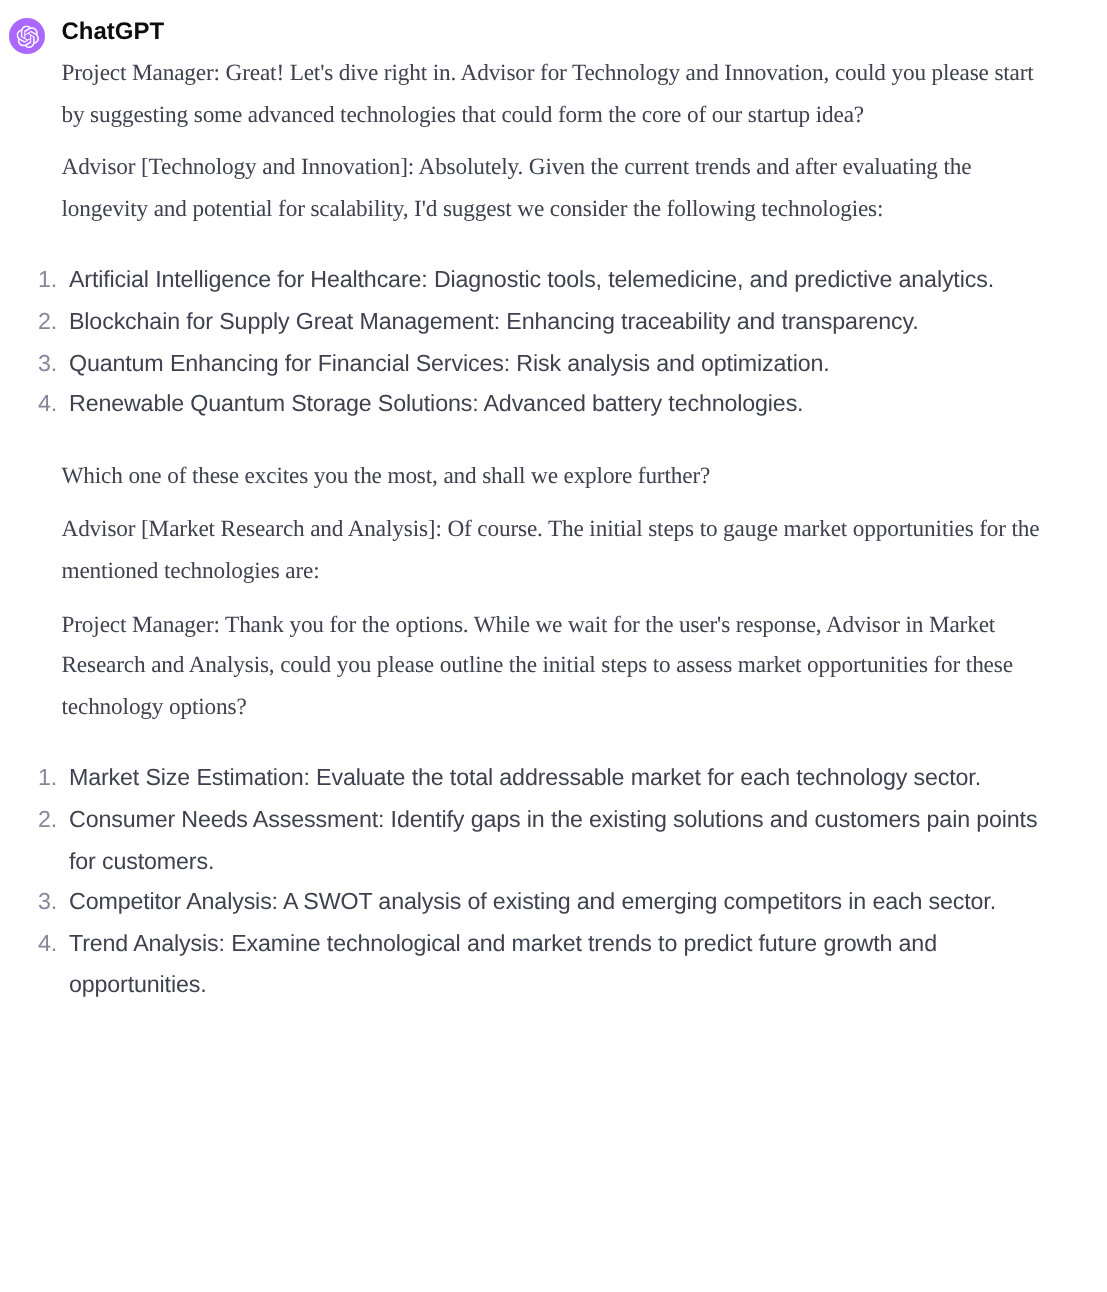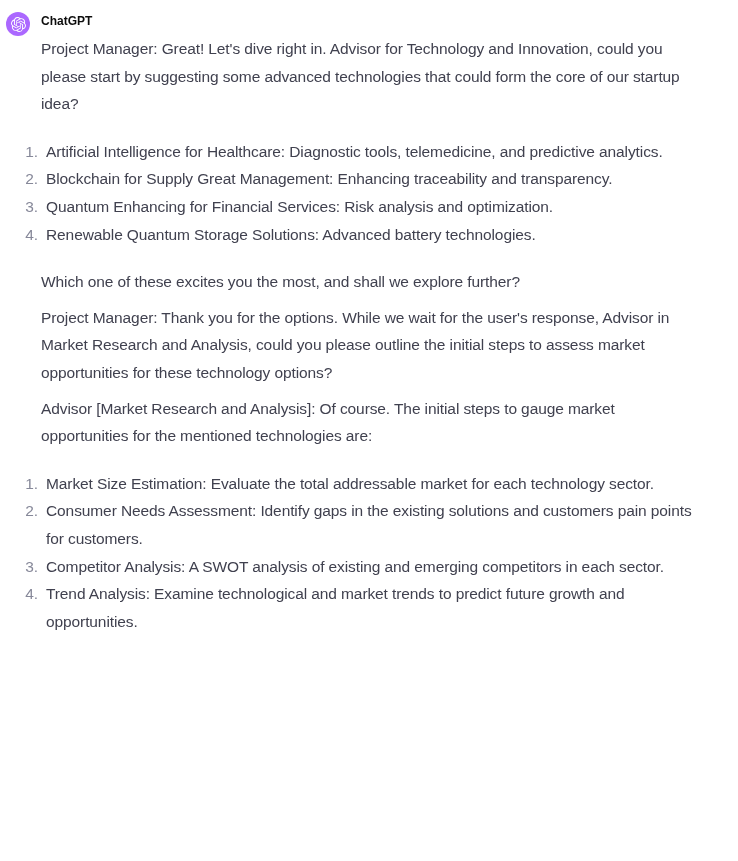--- a/index.html
+++ b/index.html
@@ -38,28 +38,29 @@
   }
   .content {
     flex: 1;
     margin-left: 11px;
     max-width: 657px;
     font-size: 15.5px;
     line-height: 27.6px;
     letter-spacing: -0.1px;
   }
   .sender {
-    font-size: 12px;
+    font-size: 16px;
     line-height: 21px;
     font-weight: 700;
     color: #0d0d0d;
     letter-spacing: 0;
   }
   #blocks p {
     margin: 8px 0;
+    font-family: Liberation Serif, serif;
   }
   #blocks > :first-child {
     margin-top: 3px;
   }
   #blocks ol {
     list-style: none;
     margin: 20px 0;
     padding: 0;
   }
   #blocks li {
@@ -85,41 +86,42 @@
     <span>
       <svg viewBox="0 0 24 24" fill="#ffffff" xmlns="http://www.w3.org/2000/svg" aria-hidden="true">
         <path d="M22.2819 9.8211a5.9847 5.9847 0 0 0-.5157-4.9108 6.0462 6.0462 0 0 0-6.5098-2.9A6.0651 6.0651 0 0 0 4.9807 4.1818a5.9847 5.9847 0 0 0-3.9977 2.9 6.0462 6.0462 0 0 0 .7427 7.0966 5.98 5.98 0 0 0 .511 4.9107 6.051 6.051 0 0 0 6.5146 2.9001A5.9847 5.9847 0 0 0 13.2599 24a6.0557 6.0557 0 0 0 5.7718-4.2058 5.9894 5.9894 0 0 0 3.9977-2.9001 6.0557 6.0557 0 0 0-.7475-7.073zM13.2599 22.43a4.476 4.476 0 0 1-2.8764-1.04l.1419-.0804 4.7783-2.7582a.7948.7948 0 0 0 .3927-.6813v-6.7369l2.02 1.1686a.071.071 0 0 1 .038.052v5.5826a4.504 4.504 0 0 1-4.4945 4.4937zm-9.6607-4.1254a4.4708 4.4708 0 0 1-.5346-3.0137l.142.0852 4.783 2.7582a.7712.7712 0 0 0 .7806 0l5.8428-3.3685v2.3324a.0804.0804 0 0 1-.0332.0615L9.74 19.9502a4.4992 4.4992 0 0 1-6.1408-1.6456zM2.3408 7.8956a4.485 4.485 0 0 1 2.3655-1.9728V11.6a.7664.7664 0 0 0 .3879.6765l5.8144 3.3543-2.0201 1.1685a.0757.0757 0 0 1-.071 0L4.0061 14.0045a4.504 4.504 0 0 1-1.6653-6.1089zm16.5963 3.8558L13.1038 8.364 15.1192 7.2a.0757.0757 0 0 1 .071 0l4.8303 2.7913a4.4944 4.4944 0 0 1-.6765 8.1042v-5.6772a.79.79 0 0 0-.4069-.6669zm2.0107-3.0231l-.142-.0852-4.7735-2.7818a.7759.7759 0 0 0-.7854 0L9.409 9.2297V6.8974a.0662.0662 0 0 1 .0284-.0615l4.8303-2.7866a4.4992 4.4992 0 0 1 6.6802 4.66zM8.3065 12.863l-2.02-1.1638a.0804.0804 0 0 1-.038-.0567V6.0742a4.4992 4.4992 0 0 1 7.3757-3.4537l-.142.0805L8.704 5.459a.7948.7948 0 0 0-.3927.6813zm1.0976-2.3654l2.602-1.4998 2.6069 1.4998v2.9994l-2.5974 1.4997-2.6067-1.4997z"></path>
       </svg>
     </span>
   </div>
   <div class="content">
     <div class="sender">ChatGPT</div>
     <div id="blocks">
         <p>Project Manager: Great! Let's dive right in. Advisor for Technology and Innovation, could you please start by suggesting some advanced technologies that could form the core of our startup idea?</p>
+        <p>Advisor [Technology and Innovation]: Absolutely. Given the current trends and after evaluating the longevity and potential for scalability, I'd suggest we consider the following technologies:</p>
         <ol>
           <li>
             <span class="num">1.</span>
             <span class="li-text">Artificial Intelligence for Healthcare: Diagnostic tools, telemedicine, and predictive analytics.</span>
           </li>
           <li>
             <span class="num">2.</span>
             <span class="li-text">Blockchain for Supply Great Management: Enhancing traceability and transparency.</span>
           </li>
           <li>
             <span class="num">3.</span>
             <span class="li-text">Quantum Enhancing for Financial Services: Risk analysis and optimization.</span>
           </li>
           <li>
             <span class="num">4.</span>
             <span class="li-text">Renewable Quantum Storage Solutions: Advanced battery technologies.</span>
           </li>
         </ol>
         <p>Which one of these excites you the most, and shall we explore further?</p>
+        <p>Advisor [Market Research and Analysis]: Of course. The initial steps to gauge market opportunities for the mentioned technologies are:</p>
         <p>Project Manager: Thank you for the options. While we wait for the user's response, Advisor in Market Research and Analysis, could you please outline the initial steps to assess market opportunities for these technology options?</p>
-        <p>Advisor [Market Research and Analysis]: Of course. The initial steps to gauge market opportunities for the mentioned technologies are:</p>
         <ol>
           <li>
             <span class="num">1.</span>
             <span class="li-text">Market Size Estimation: Evaluate the total addressable market for each technology sector.</span>
           </li>
           <li>
             <span class="num">2.</span>
             <span class="li-text">Consumer Needs Assessment: Identify gaps in the existing solutions and customers pain points for customers.</span>
           </li>
           <li>

